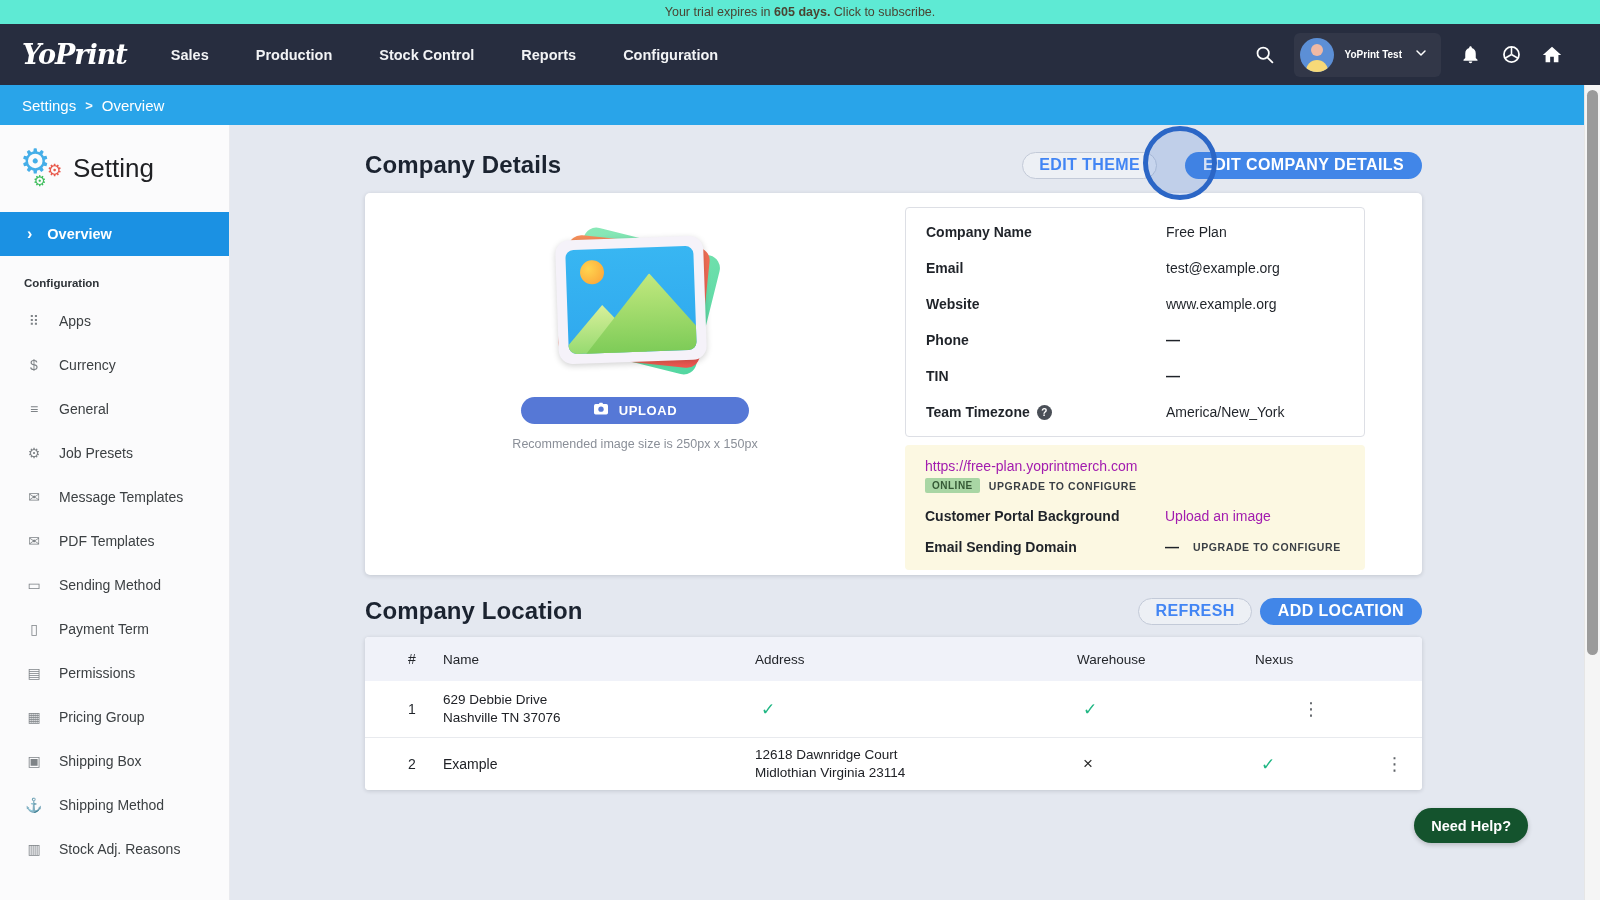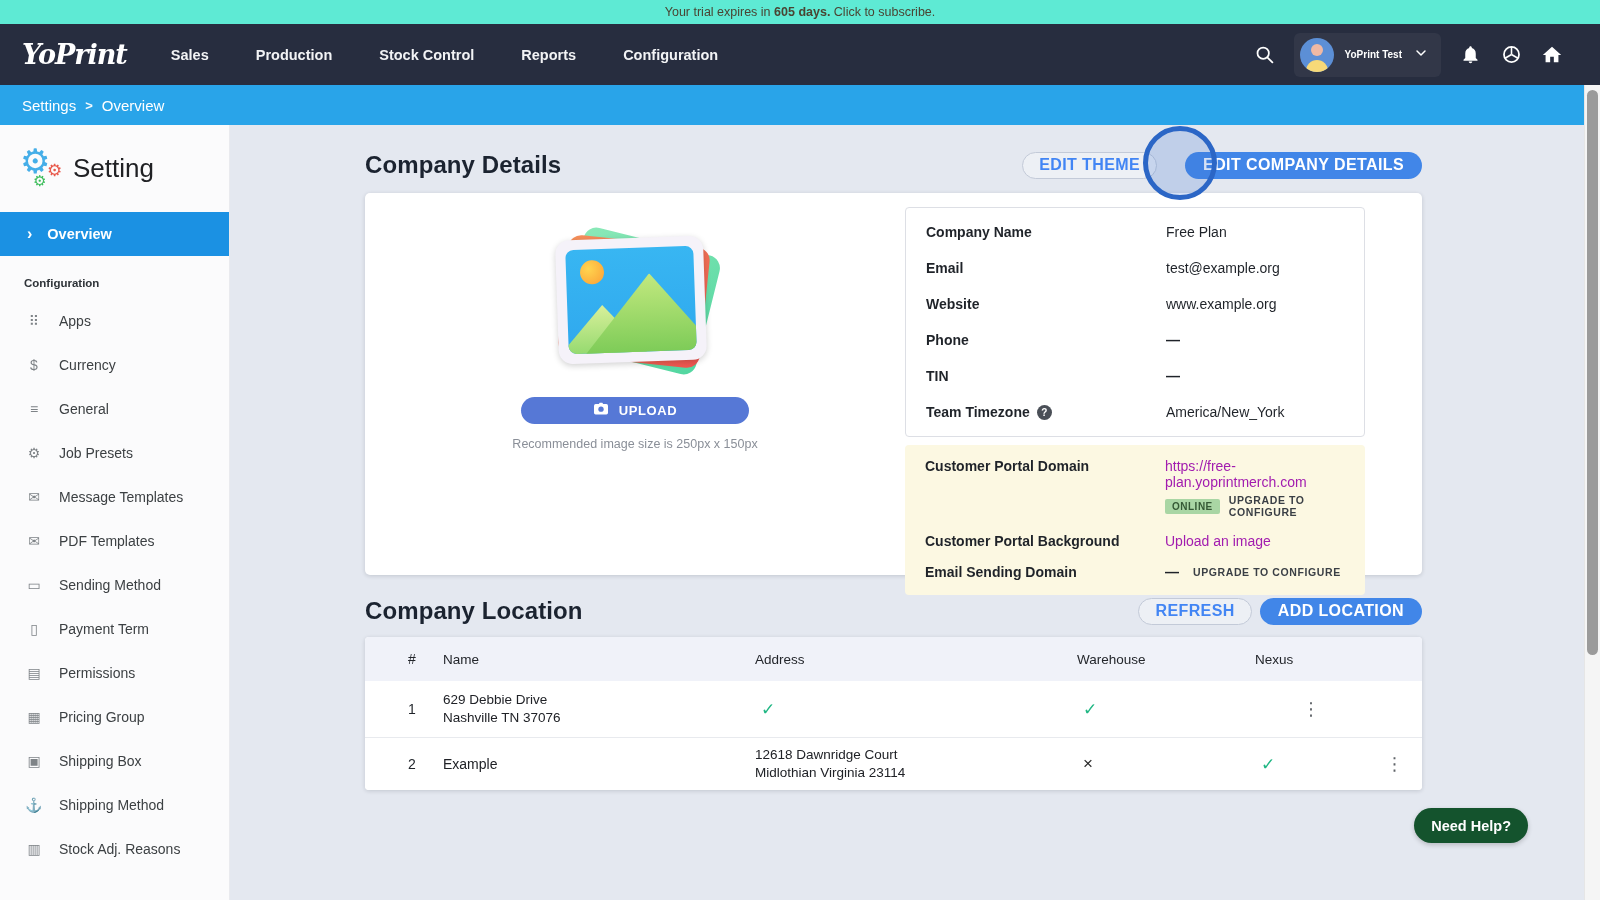--- a/index.html
+++ b/index.html
@@ -379,21 +379,20 @@
             <div class="field-label">
               <span>Team Timezone</span>
               <span class="help-badge">?</span>
             </div>
             <div class="field-value">America/New_York</div>
           </div>
         </div>
 
         <div class="portal-box">
           <div class="portal-row">
-            <div class="portal-label">Customer Portal Domain</div>
             <div class="portal-value">
               <span class="link">https://free-plan.yoprintmerch.com</span>
               <span class="badge-line">
                 <span class="badge-online">ONLINE</span>
                 <span class="upgrade-note">UPGRADE TO CONFIGURE</span>
               </span>
             </div>
           </div>
           <div class="portal-row">
             <div class="portal-label">Customer Portal Background</div>

